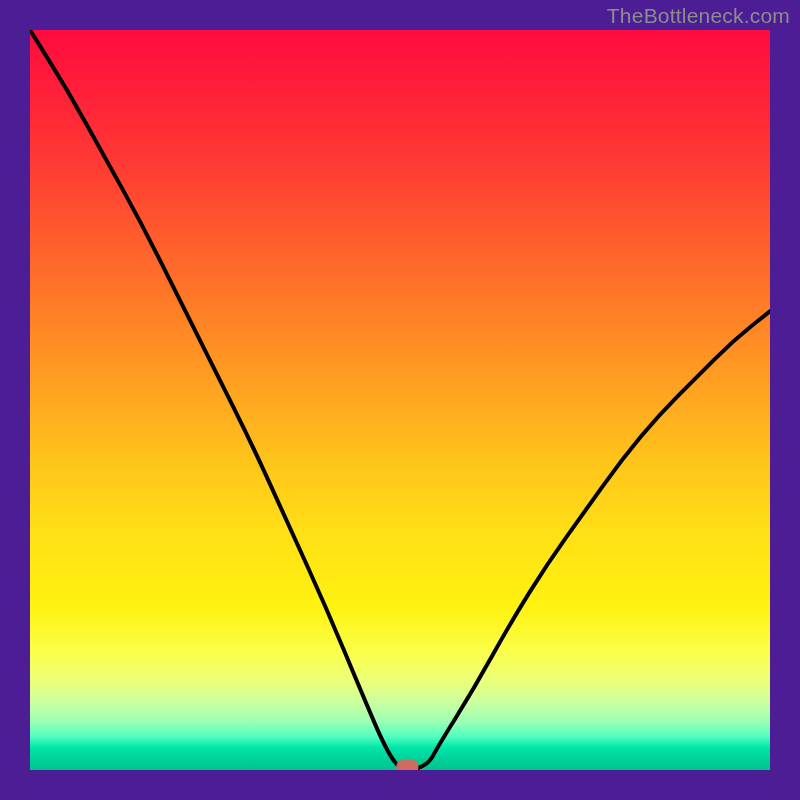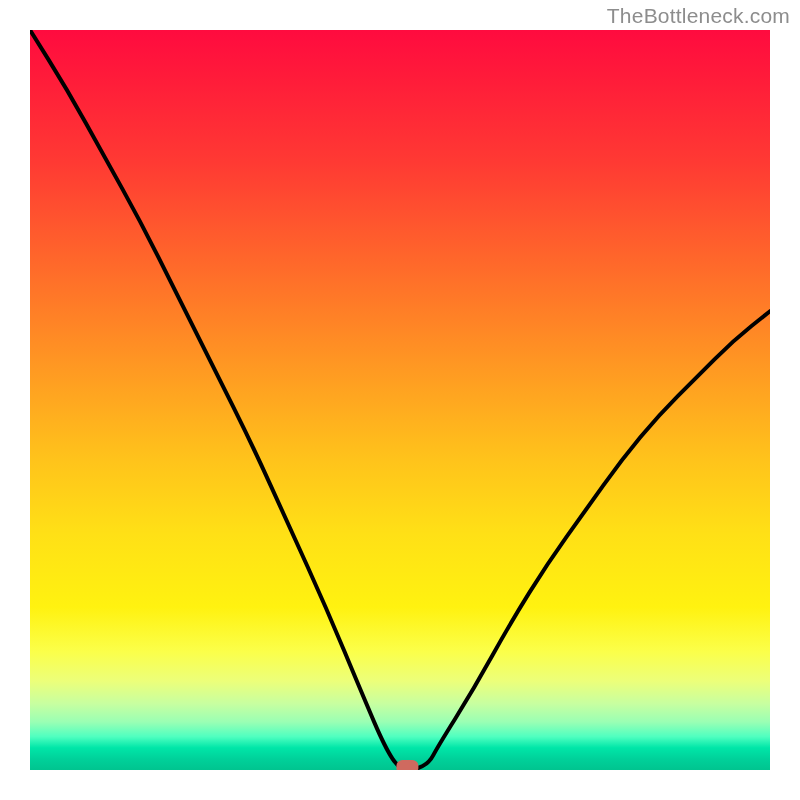--- a/index.html
+++ b/index.html
@@ -10,21 +10,21 @@
     background: #000;
     overflow: hidden;
     font-family: Arial, Helvetica, sans-serif;
   }
   .frame {
     position: absolute;
     top: 0;
     left: 0;
     width: 800px;
     height: 800px;
-    background: #ffffff;
+    background: #4c1d95;
   }
   .plot-area {
     position: absolute;
     top: 30px;
     left: 30px;
     width: 740px;
     height: 740px;
     overflow: hidden;
   }
   .gradient {

